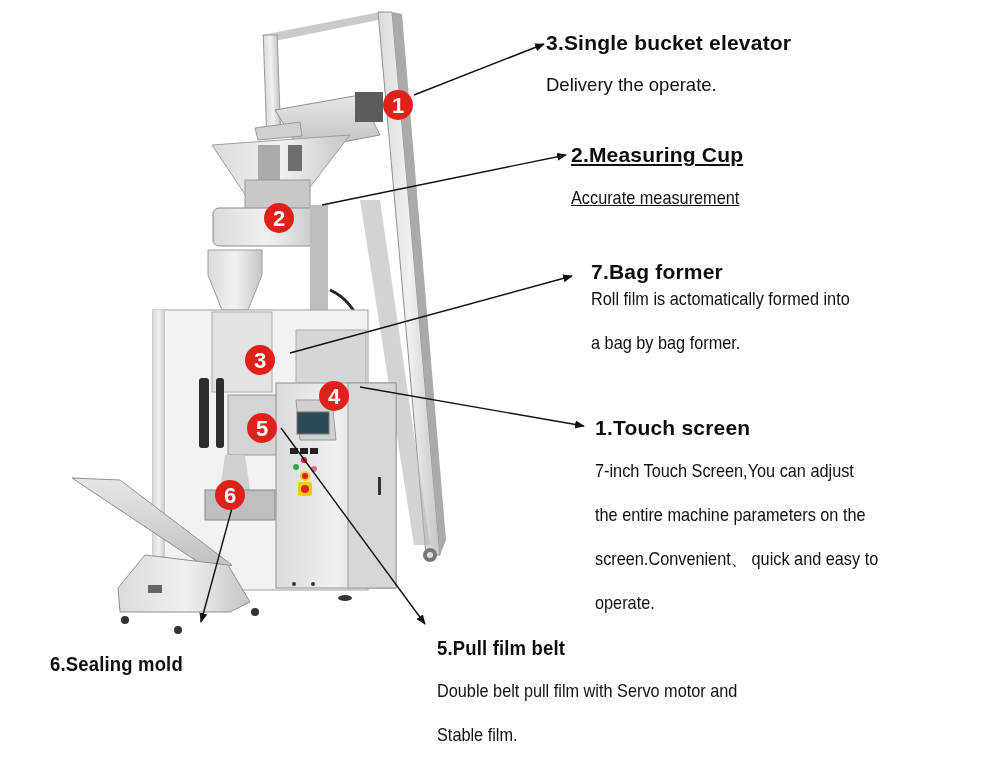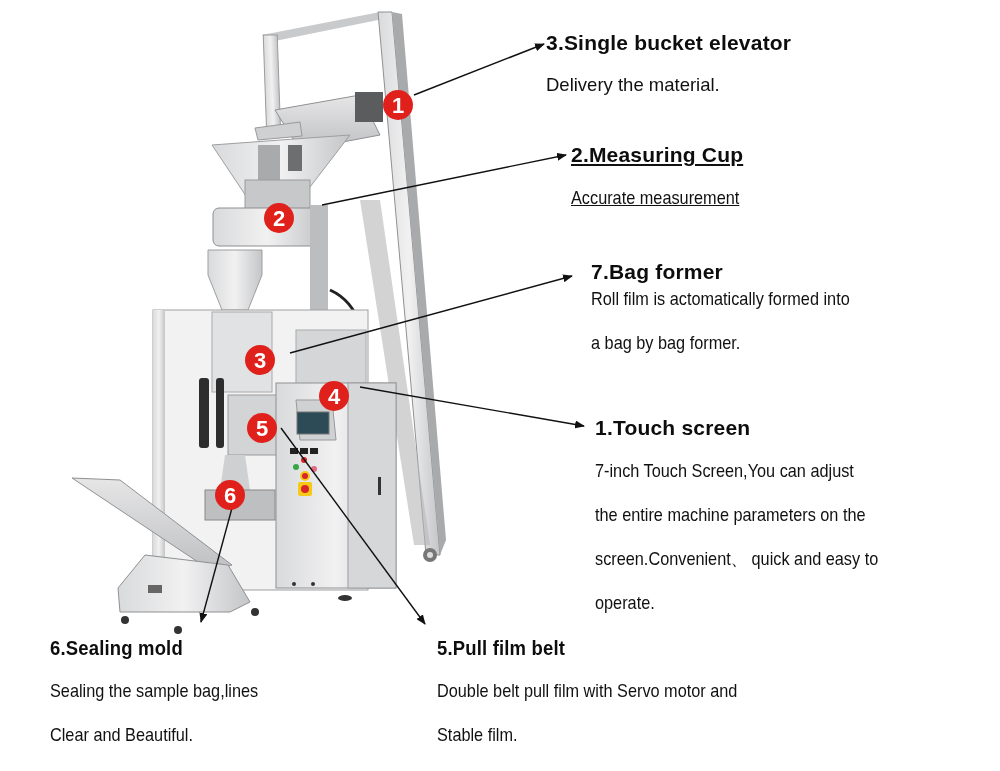--- a/index.html
+++ b/index.html
@@ -135,21 +135,21 @@
           <circle cx="230" cy="495" r="15" fill="#e0201b"></circle>
           <text x="230" y="503" text-anchor="middle" class="marker-text" fill="#ffffff">6</text>
         </g>
       </g>
   </svg>
 
   <div class="label" style="left:546px;top:31px;">
     <div class="title">3.Single bucket elevator</div>
   </div>
   <div class="label desc" style="left:546px;top:63px;">
-    <div>Delivery the material.</div>
+    <div>Delivery the operate.</div>
   </div>
 
   <div class="label" style="left:571px;top:143px;text-decoration:underline;">
     <div class="title">2.Measuring Cup</div>
   </div>
   <div class="label desc" style="left:571px;top:176px;text-decoration:underline;">
     <div class="cond">Accurate measurement</div>
   </div>
 
   <div class="label" style="left:591px;top:260px;">
@@ -171,21 +171,17 @@
   </div>
 
   <div class="label" style="left:437px;top:636px;">
     <div class="title cond">5.Pull film belt</div>
   </div>
   <div class="label desc" style="left:437px;top:669px;">
     <div class="cond">Double belt pull film with Servo motor and</div>
     <div class="cond">Stable film.</div>
   </div>
 
-  <div class="label" style="left:50px;top:636px;">
+  <div class="label" style="left:50px;top:652px;">
     <div class="title cond">6.Sealing mold</div>
-  </div>
-  <div class="label desc" style="left:50px;top:669px;">
-    <div class="cond">Sealing the sample bag,lines</div>
-    <div class="cond">Clear and Beautiful.</div>
   </div>
 
 </div>
 
 </body></html>

